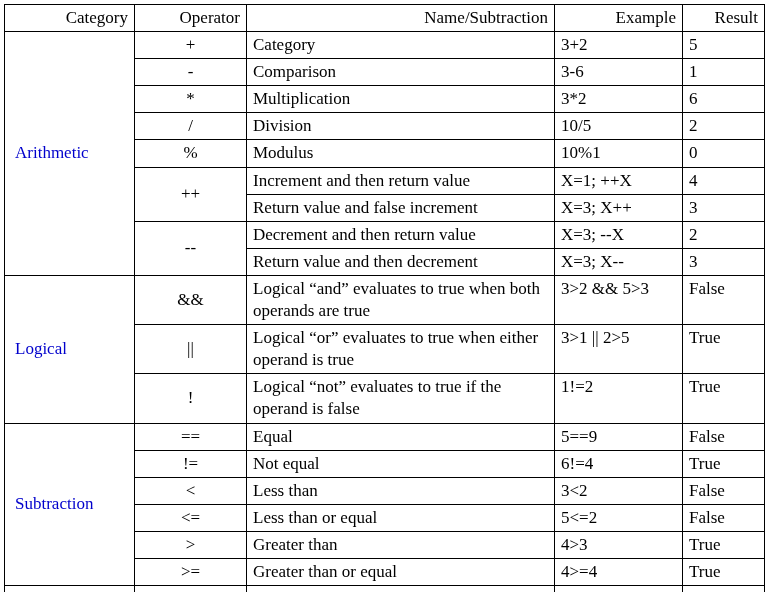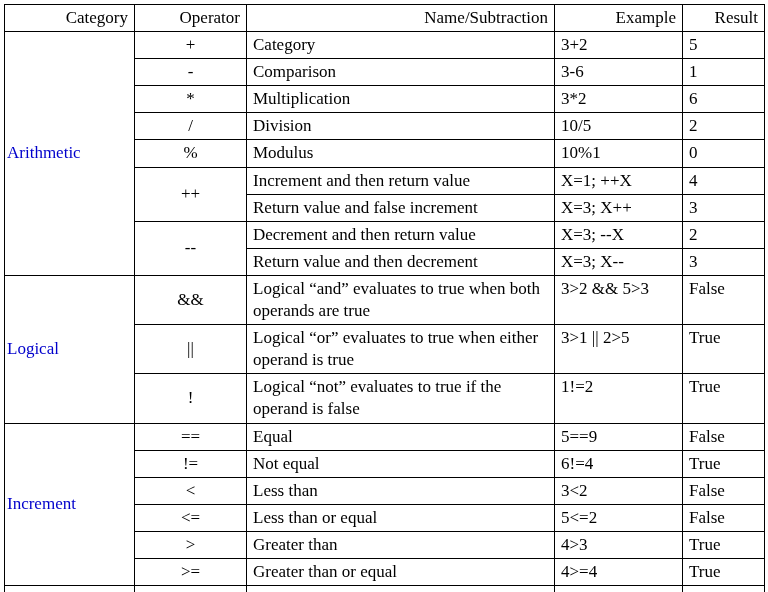--- a/index.html
+++ b/index.html
@@ -28,21 +28,21 @@
   }
   col.category { width: 130px; }
   col.operator { width: 112px; }
   col.name     { width: 308px; }
   col.example  { width: 128px; }
   col.result   { width: 82px; }
   .cat {
     color: #0000cc;
     vertical-align: middle;
     text-align: left;
-    padding-left: 2px;
+    padding-left: 10px;
   }
   .op {
     text-align: center;
     vertical-align: middle;
   }
   .cat-top { vertical-align: top; }
 </style>
 </head>
 <body>
 
@@ -133,21 +133,21 @@
       <td>True</td>
     </tr>
     <tr>
       <td class="op">!</td>
       <td>Logical “not” evaluates to true if the operand is false</td>
       <td>1!=2</td>
       <td>True</td>
     </tr>
 
     <tr>
-      <td class="cat" rowspan="6">Increment</td>
+      <td class="cat" rowspan="6">Subtraction</td>
       <td class="op">==</td>
       <td>Equal</td>
       <td>5==9</td>
       <td>False</td>
     </tr>
     <tr>
       <td class="op">!=</td>
       <td>Not equal</td>
       <td>6!=4</td>
       <td>True</td>

